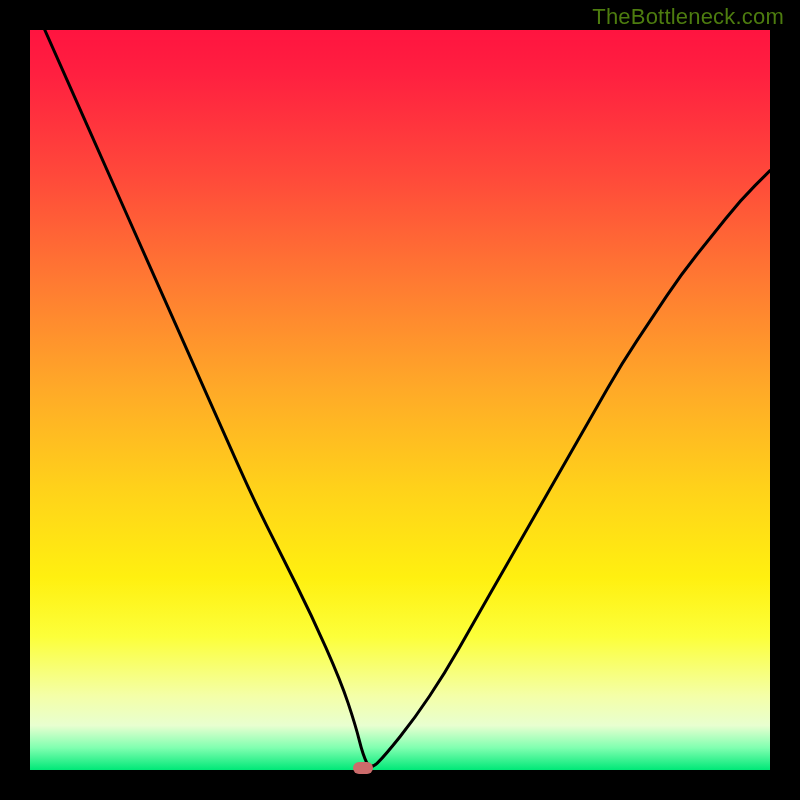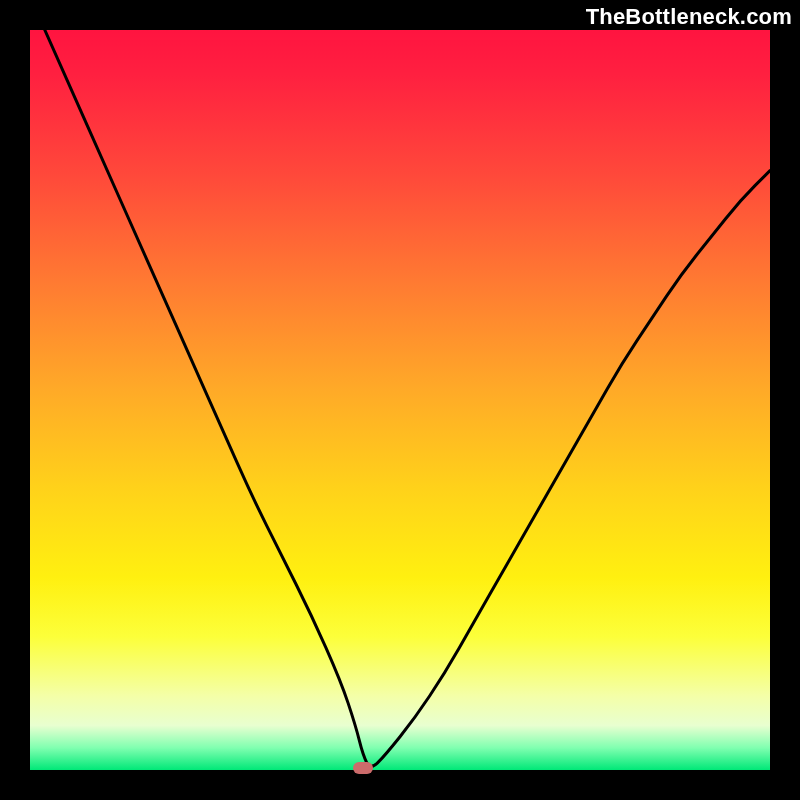--- a/index.html
+++ b/index.html
@@ -27,25 +27,25 @@
       #fcff3a 82%,
       #f4ffa8 90%,
       #e8ffd0 94%,
       #80ffb0 97%,
       #00e878 100%
     );
   }
   .watermark {
     position: absolute;
     top: 4px;
-    right: 8px;
+    right: 16px;
     font-family: Arial, Helvetica, sans-serif;
     font-size: 22px;
-    font-weight: 700;
-    color: #ffffff;
+    font-weight: 400;
+    color: #4d7c0f;
     letter-spacing: 0.2px;
     user-select: none;
   }
   svg.curve {
     position: absolute;
     left: 0;
     top: 0;
     width: 740px;
     height: 740px;
   }

